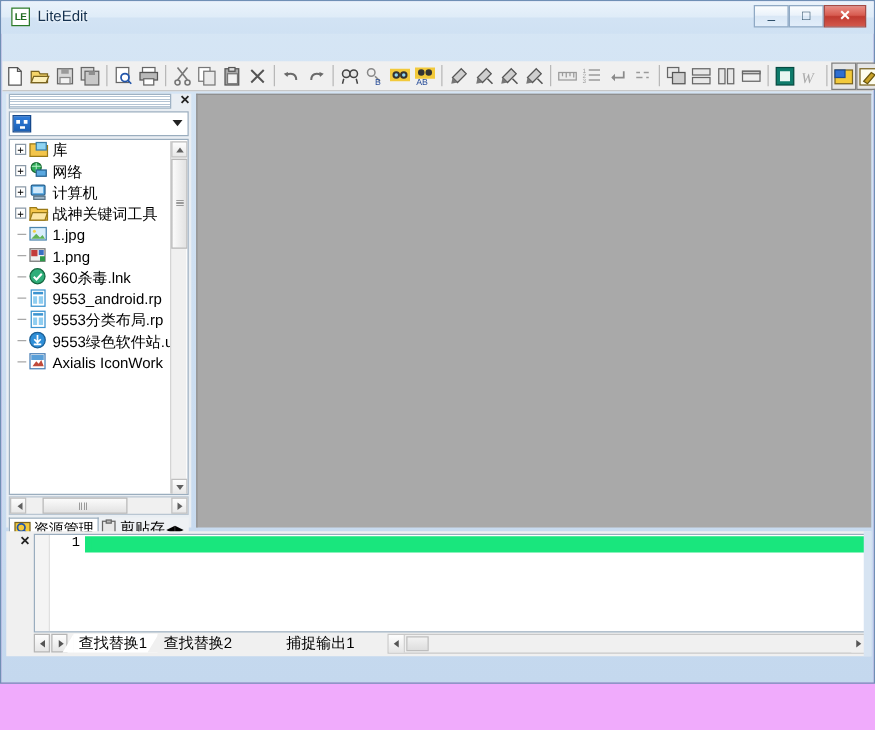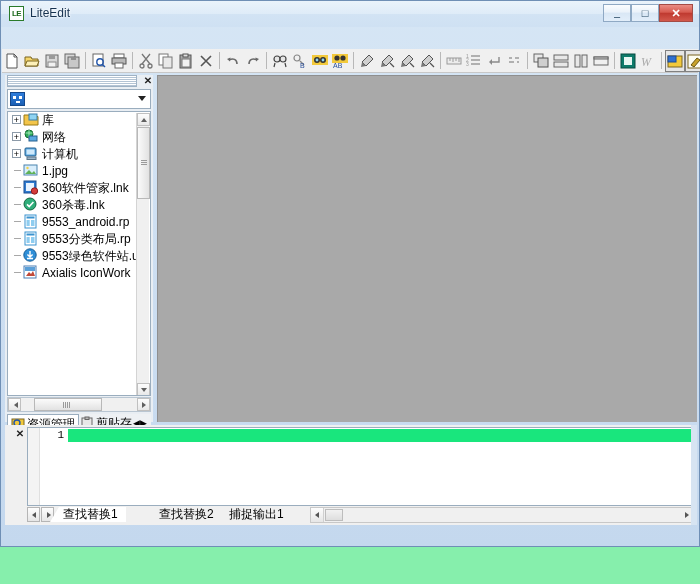--- a/index.html
+++ b/index.html
@@ -6,21 +6,21 @@
     margin: 0; padding: 0;
     width: 700px; height: 584px;
     overflow: hidden;
     font-family: "Liberation Sans", sans-serif;
     font-size: 12px;
     background: #ffffff;
   }
   
   #desktop {
     position: absolute; left:0; top:0; width:700px; height:584px;
-    background: #86efac;
+    background: #f0abfc;
   }
   
   #window {
     position: absolute; left: 0; top: 0; width: 700px; height: 547px;
     background: linear-gradient(to bottom,#d6e6f5 0%, #cfe0f2 40%, #c4d8ee 100%);
     border: 1px solid #6f8fb5;
     box-sizing: border-box;
   }
   
   #titlebar {
@@ -215,21 +215,21 @@
     background: repeating-linear-gradient(to right,#9a9a9a 0px,#9a9a9a 1px,transparent 1px,transparent 2px);
   }
   
   #dock-tabs {
     position:absolute; left:2px; top:339px; width:144px; height:19px;
     background:#eef1f4;
   }
   .dtab {
     position:absolute; top:0; height:18px; line-height:18px;
     font-size:12px; padding:0 3px; cursor:pointer; white-space:nowrap;
-    font-family:Liberation Serif, serif;
+    font-family:Liberation Mono, monospace;
   }
   .dtab.sel { background:#ffffff; border:1px solid #9aadbe; border-bottom:none; box-sizing:border-box; }
   .dtab .di { display:inline-block; width:14px;height:14px; vertical-align:middle; margin-right:2px; position:relative; top:-1px;}
   #dock-tab-nav {
     position:absolute; right:0; top:2px; width:18px; height:14px;
     font-size:9px; color:#000; line-height:14px;
   }
 
   
   #mdi {
@@ -480,30 +480,35 @@
             <div class="tnode"><span class="plus">+</span><span class="ticon"><svg width="16" height="15" viewBox="0 0 16 15">
                   <circle cx="6" cy="5" r="4" fill="#2fae5a" stroke="#196b33"></circle>
                   <path d="M2.4 4h7.2M6 1.2v7.6" stroke="#b8f0c8" stroke-width="0.8"></path>
                   <rect x="6" y="7" width="8" height="5" fill="#5aa8e0" stroke="#27618f"></rect>
                 </svg></span><span class="tlabel">网络</span></div>
             <div class="tnode"><span class="plus">+</span><span class="ticon"><svg width="16" height="15" viewBox="0 0 16 15">
                   <rect x="2" y="2" width="11" height="8" rx="1" fill="#5aa8e0" stroke="#27618f"></rect>
                   <rect x="3.5" y="3.5" width="8" height="5" fill="#cfe9fb"></rect>
                   <rect x="4" y="11" width="9" height="2.5" fill="#9fb6c9" stroke="#5c7587"></rect>
                 </svg></span><span class="tlabel">计算机</span></div>
+            <div class="tnode"><span class="plus">+</span><span class="ticon"><svg width="16" height="15" viewBox="0 0 16 15">
+                  <path d="M1 3h5l1 1.5h8V13H1z" fill="#f3c54a" stroke="#9a7a17"></path>
+                  <path d="M1 13l2-6h12l-2 6z" fill="#fbe6a4" stroke="#9a7a17"></path>
+                </svg></span><span class="tlabel">战神关键词工具</span></div>
             <div class="tnode"><span class="dash"></span><span class="ticon"><svg width="16" height="15" viewBox="0 0 16 15">
                   <rect x="1" y="2" width="13" height="10" fill="#d9eefc" stroke="#4b84ad"></rect>
                   <path d="M2 11l4-4 3 3 2-2 2 3z" fill="#5fb357"></path>
                   <circle cx="4.5" cy="5" r="1.2" fill="#f2d14a"></circle>
                 </svg></span><span class="tlabel">1.jpg</span></div>
             <div class="tnode"><span class="dash"></span><span class="ticon"><svg width="16" height="15" viewBox="0 0 16 15">
-                  <rect x="1" y="1" width="12" height="12" fill="#2f7bd0" stroke="#1a4f92"></rect>
-                  <rect x="3" y="3" width="8" height="8" fill="#e8f3ff"></rect>
-                  <circle cx="11.5" cy="11" r="3.2" fill="#d53a3a" stroke="#8e1f1f"></circle>
-                </svg></span><span class="tlabel">360软件管家.lnk</span></div>
+                  <rect x="1" y="2" width="12" height="10" fill="#f0f0f0" stroke="#777"></rect>
+                  <rect x="2" y="3" width="5" height="5" fill="#c33a3a"></rect>
+                  <rect x="8" y="3" width="4" height="4" fill="#3a6fc3"></rect>
+                  <rect x="9" y="8" width="4" height="4" fill="#2f9a4a"></rect>
+                </svg></span><span class="tlabel">1.png</span></div>
             <div class="tnode"><span class="dash"></span><span class="ticon"><svg width="16" height="15" viewBox="0 0 16 15">
                   <circle cx="7" cy="7" r="6" fill="#2fae7a" stroke="#14663f"></circle>
                   <path d="M4 7.4l2.2 2.2L10.4 5" stroke="#fff" stroke-width="1.6" fill="none"></path>
                 </svg></span><span class="tlabel">360杀毒.lnk</span></div>
             <div class="tnode"><span class="dash"></span><span class="ticon"><svg width="16" height="15" viewBox="0 0 16 15">
                   <rect x="2" y="1" width="11" height="13" fill="#ffffff" stroke="#3a93d0"></rect>
                   <rect x="3.5" y="2.5" width="8" height="2" fill="#3a93d0"></rect>
                   <rect x="3.5" y="6" width="3.2" height="6" fill="#8fcdf0"></rect>
                   <rect x="8" y="6" width="3.5" height="6" fill="#8fcdf0"></rect>
                 </svg></span><span class="tlabel">9553_android.rp</span></div>
@@ -580,21 +585,21 @@
       </div>
 
       <div id="out-tabrow">
         <div class="navbtn" id="nav-prev">
             <span class="a"></span>
           </div>
         <div class="navbtn" id="nav-next">
             <span class="a"></span>
           </div>
       <div class="otab sel" style="left: 32px; padding-left: 4px; padding-right: 8px;"><span class="sl"></span><span>查找替换1</span></div>
-          <div class="otab" style="left: 128px; padding-left: 4px; padding-right: 8px;"><span class="sl"></span><span>查找替换2</span></div>
+          <div class="otab" style="left: 100px; padding-left: 4px; padding-right: 8px;"><span class="sl"></span><span>查找替换2</span></div>
           <div class="otab" style="left: 198px; padding-left: 4px; padding-right: 8px;"><span class="sl"></span><span>捕捉输出1</span></div>
           <div class="otab" style="left: 281px; padding-left: 4px; padding-right: 8px;"><span class="sl"></span><span>捕捉</span></div>
         </div>
 
       <div id="out-hsb">
         <div class="sb-l2">
             <span class="a"></span>
           </div>
         <div class="othumb"></div>
         <div class="sb-r2">

